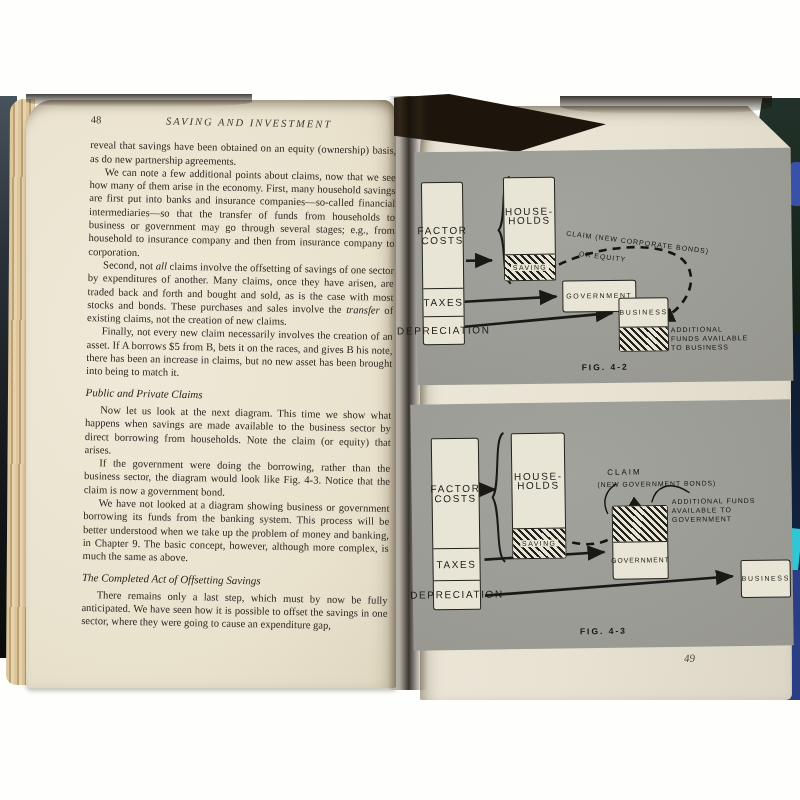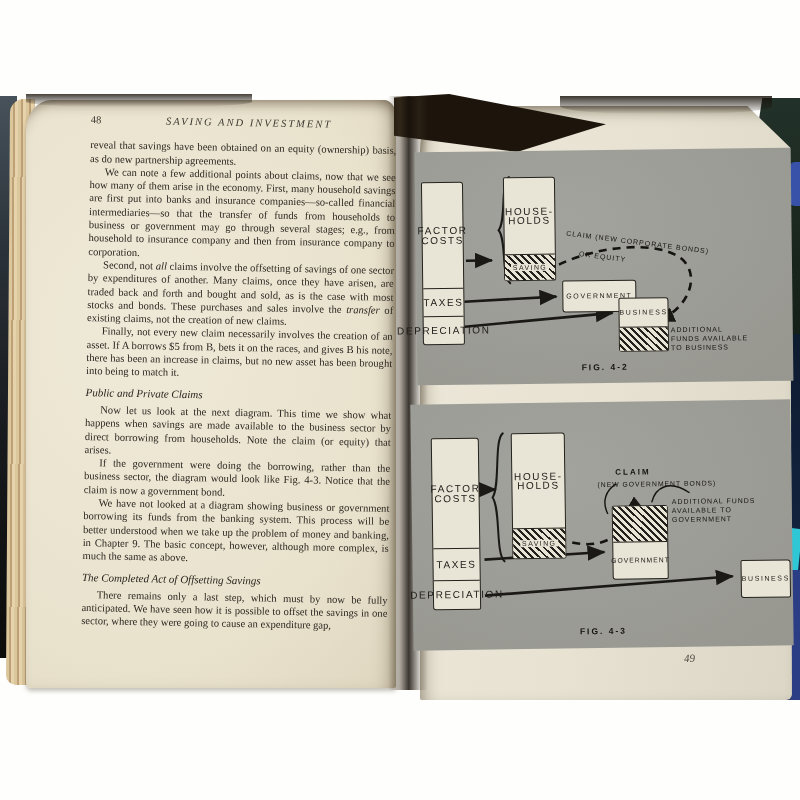--- a/index.html
+++ b/index.html
@@ -214,21 +214,21 @@
       <div class="hatch" style="flex:0 0 36px;border-top:none;border-bottom:1.6px solid #24221d;"></div>
       <div class="cent" style="flex:1;">
         <span class="dlabel nowrap" style="font-size:6.8px;letter-spacing:1px;">GOVERNMENT</span>
       </div>
     </div>
 
     <div class="dbox cent" style="left:328px;top:160px;width:50px;height:38px;">
       <span class="dlabel" style="font-size:7px;">BUSINESS</span>
     </div>
 
-    <div class="freelabel" style="left:204px;top:66px;font-size:8px;letter-spacing:2px;font-weight:bold;">CLAIM</div>
+    <div class="freelabel" style="left:196px;top:66px;font-size:8px;letter-spacing:2px;">CLAIM</div>
     <div class="freelabel" style="left:186px;top:78px;font-size:6.8px;">(NEW GOVERNMENT BONDS)</div>
     <div class="freelabel" style="left:260px;top:96px;">ADDITIONAL FUNDS
 AVAILABLE TO
 GOVERNMENT</div>
     <div class="caption" style="top:224px;">FIG. 4-3</div>
   </div>
 
   <div class="pagenum-right">49</div>
 
   <div class="top-wedge"></div>

